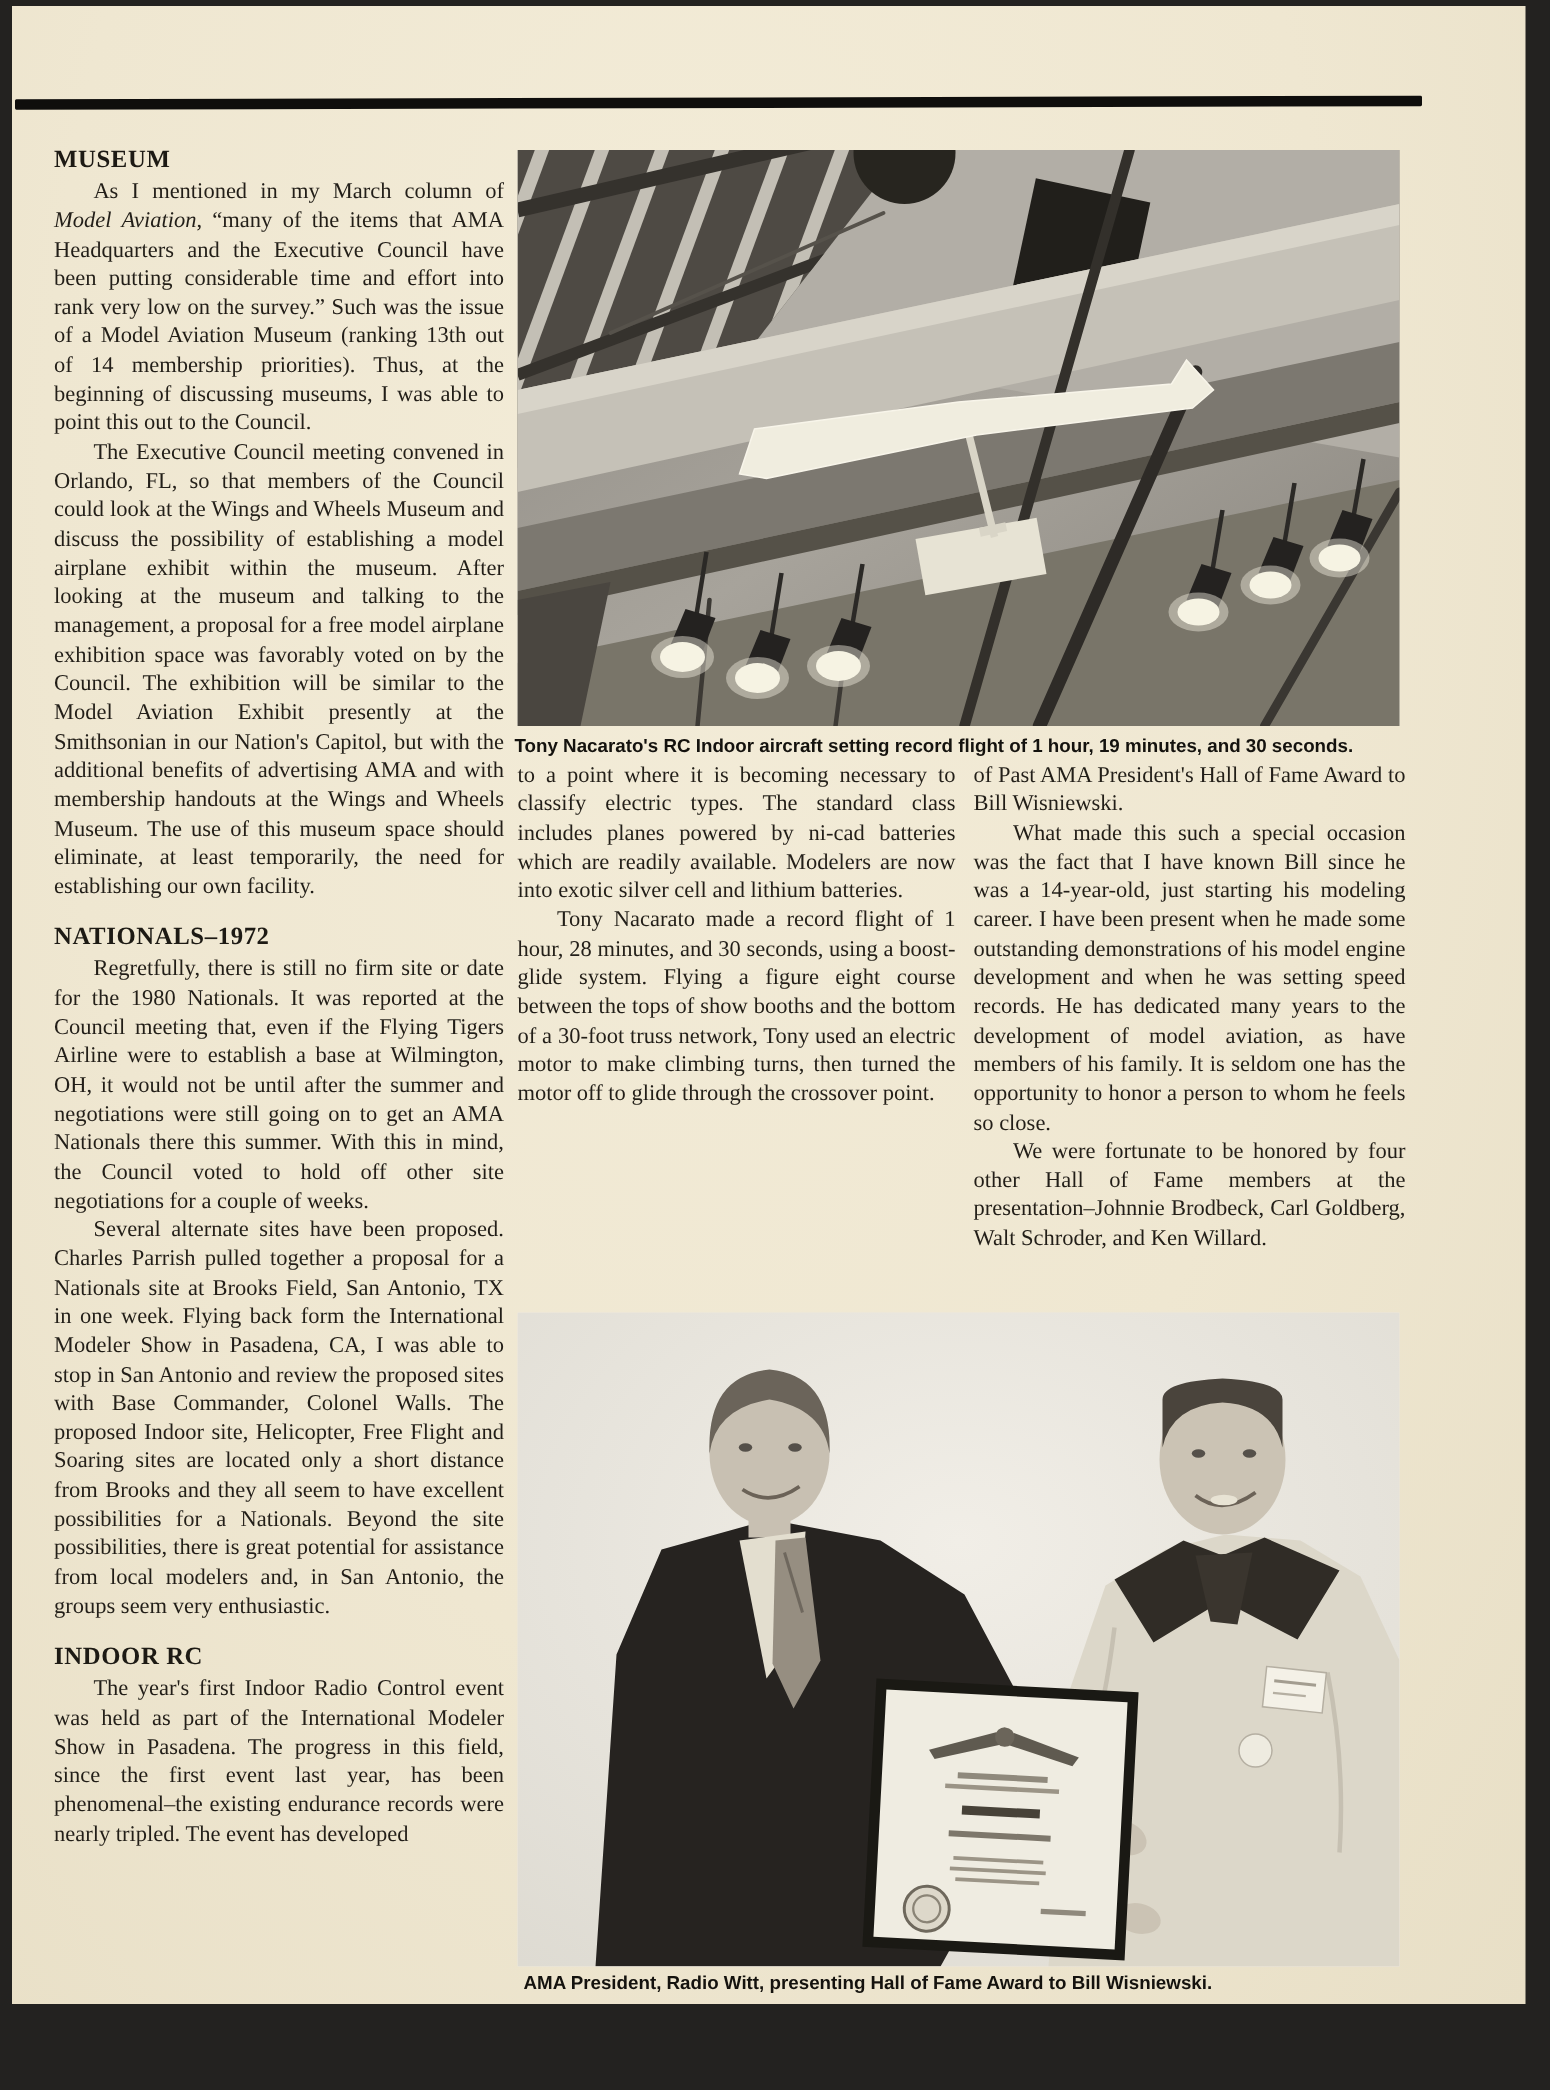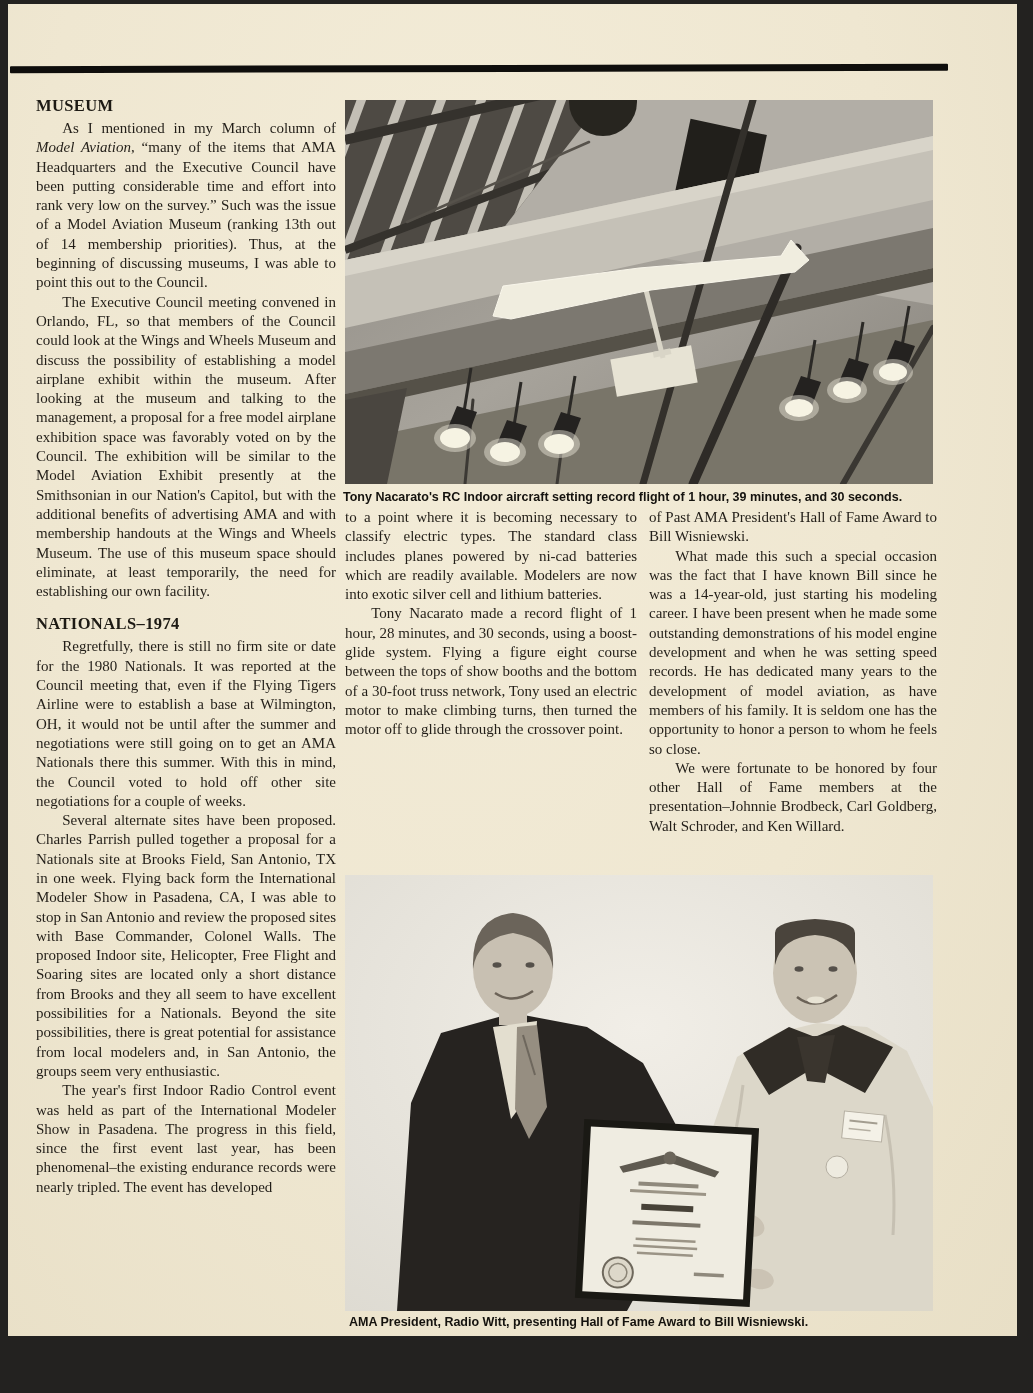--- a/index.html
+++ b/index.html
@@ -56,23 +56,24 @@
 <body>
 
 <div class="page">
 
   <div class="top-rule"></div>
 
   <div class="col col-left">
     <h3 class="first">MUSEUM</h3>
     <p><span>As I mentioned in my March column of </span><span class="ital">Model Aviation</span><span>, “many of the items that AMA Headquarters and the Executive Council have been putting considerable time and effort into rank very low on the survey.” Such was the issue of a Model Aviation Museum (ranking 13th out of 14 membership priorities). Thus, at the beginning of discussing museums, I was able to point this out to the Council.</span></p>
     <p>The Executive Council meeting convened in Orlando, FL, so that members of the Council could look at the Wings and Wheels Museum and discuss the possibility of establishing a model airplane exhibit within the museum. After looking at the museum and talking to the management, a proposal for a free model airplane exhibition space was favorably voted on by the Council. The exhibition will be similar to the Model Aviation Exhibit presently at the Smithsonian in our Nation's Capitol, but with the additional benefits of advertising AMA and with membership handouts at the Wings and Wheels Museum. The use of this museum space should eliminate, at least temporarily, the need for establishing our own facility.</p>
-    <h3>NATIONALS–1974</h3>
+    <h3>NATIONALS–1972</h3>
     <p>Regretfully, there is still no firm site or date for the 1980 Nationals. It was reported at the Council meeting that, even if the Flying Tigers Airline were to establish a base at Wilmington, OH, it would not be until after the summer and negotiations were still going on to get an AMA Nationals there this summer. With this in mind, the Council voted to hold off other site negotiations for a couple of weeks.</p>
     <p>Several alternate sites have been proposed. Charles Parrish pulled together a proposal for a Nationals site at Brooks Field, San Antonio, TX in one week. Flying back form the International Modeler Show in Pasadena, CA, I was able to stop in San Antonio and review the proposed sites with Base Commander, Colonel Walls. The proposed Indoor site, Helicopter, Free Flight and Soaring sites are located only a short distance from Brooks and they all seem to have excellent possibilities for a Nationals. Beyond the site possibilities, there is great potential for assistance from local modelers and, in San Antonio, the groups seem very enthusiastic.</p>
+    <h3>INDOOR RC</h3>
     <p>The year's first Indoor Radio Control event was held as part of the International Modeler Show in Pasadena. The progress in this field, since the first event last year, has been phenomenal–the existing endurance records were nearly tripled. The event has developed</p>
   </div>
 
   <div class="photo photo-top">
     <svg viewBox="0 0 588 384" preserveAspectRatio="none">
       <defs>
         <linearGradient id="tg1" x1="0" y1="0" x2="1" y2="1">
           <stop offset="0" stop-color="#8e8a83"></stop>
           <stop offset="0.5" stop-color="#a7a39b"></stop>
           <stop offset="1" stop-color="#87837c"></stop>
@@ -155,21 +156,21 @@
         </g>
         <g>
           <line x1="564" y1="206" x2="556" y2="252" stroke="#2b2926" stroke-width="3"></line>
           <polygon points="550,240 570,246 560,272 540,264" fill="#242220"></polygon>
           <ellipse cx="548" cy="272" rx="20" ry="13" fill="#efecdd" opacity="0.45"></ellipse>
           <ellipse cx="548" cy="272" rx="14" ry="9" fill="#f6f3e3"></ellipse>
         </g>
       </g>
     </svg>
   </div>
-  <div class="caption caption-top">Tony Nacarato's RC Indoor aircraft setting record flight of 1 hour, 39 minutes, and 30 seconds.</div>
+  <div class="caption caption-top">Tony Nacarato's RC Indoor aircraft setting record flight of 1 hour, 19 minutes, and 30 seconds.</div>
 
   <div class="col col-mid">
     <p class="noindent">to a point where it is becoming necessary to classify electric types. The standard class includes planes powered by ni-cad batteries which are readily available. Modelers are now into exotic silver cell and lithium batteries.</p>
     <p>Tony Nacarato made a record flight of 1 hour, 28 minutes, and 30 seconds, using a boost-glide system. Flying a figure eight course between the tops of show booths and the bottom of a 30-foot truss network, Tony used an electric motor to make climbing turns, then turned the motor off to glide through the crossover point.</p>
   </div>
 
   <div class="col col-right">
     <p class="noindent">of Past AMA President's Hall of Fame Award to Bill Wisniewski.</p>
     <p>What made this such a special occasion was the fact that I have known Bill since he was a 14-year-old, just starting his modeling career. I have been present when he made some outstanding demonstrations of his model engine development and when he was setting speed records. He has dedicated many years to the development of model aviation, as have members of his family. It is seldom one has the opportunity to honor a person to whom he feels so close.</p>
     <p>We were fortunate to be honored by four other Hall of Fame members at the presentation–Johnnie Brodbeck, Carl Goldberg, Walt Schroder, and Ken Willard.</p>

